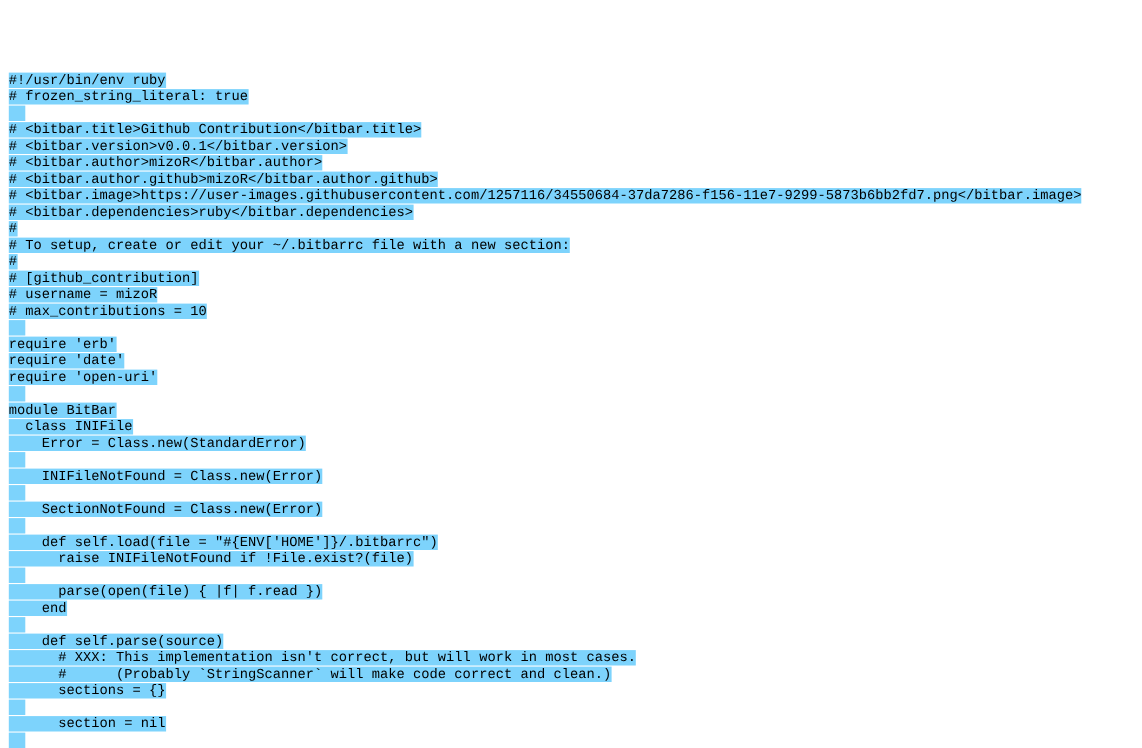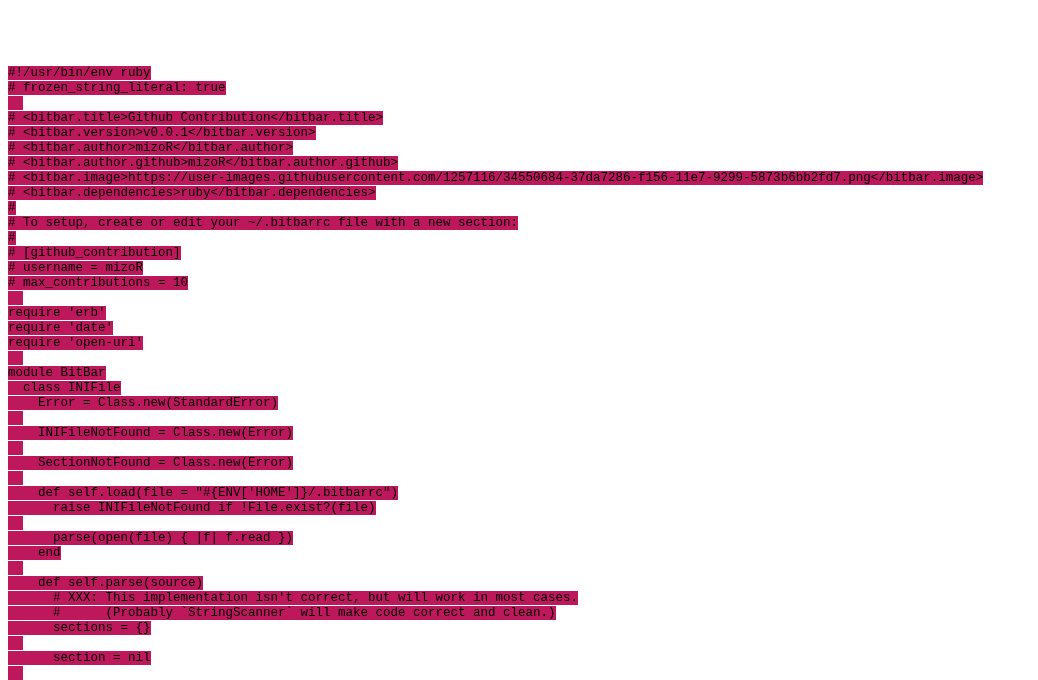--- a/index.html
+++ b/index.html
@@ -7,21 +7,21 @@
     padding: 6px 8px;
     background: #ffffff;
     font-family: "Menlo", "Consolas", "Courier New", monospace;
     font-size: 12.5px;
     line-height: 15px;
     color: #000000;
     white-space: pre;
     overflow: hidden;
   }
   .sel {
-    background: #be185d;
+    background: #7dd3fc;
   }
   .line {
     display: block;
   }
 </style>
 </head>
 <body>
 
 
 

